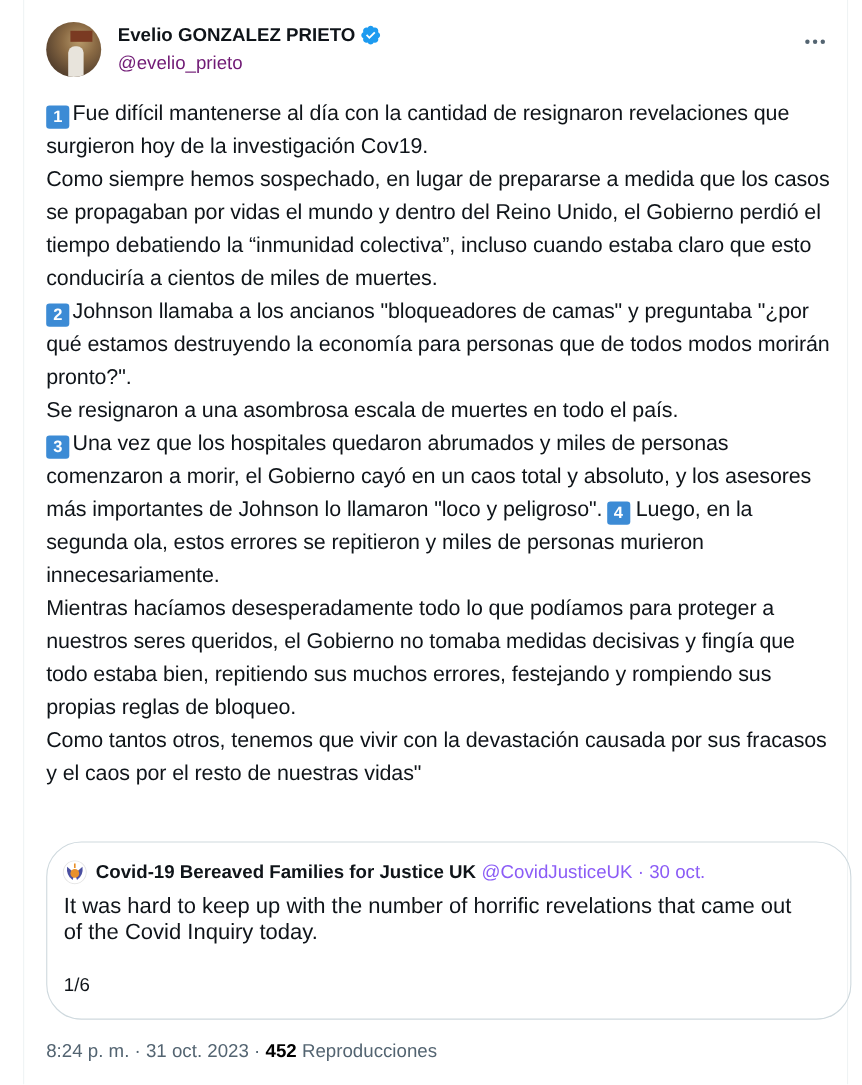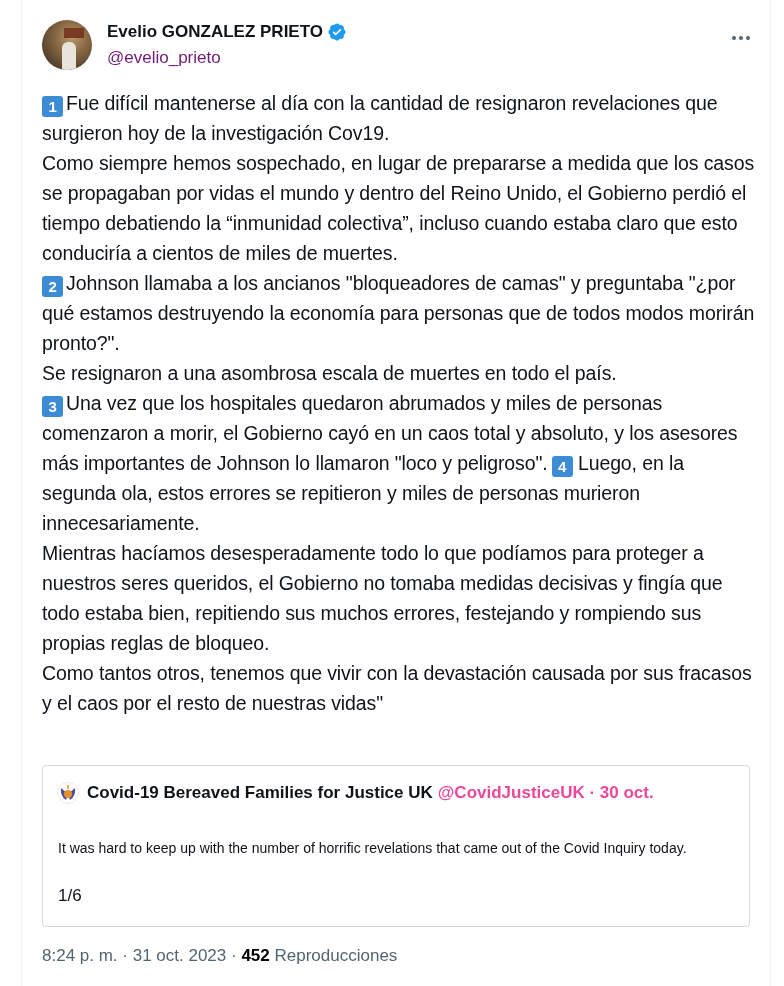--- a/index.html
+++ b/index.html
@@ -22,26 +22,26 @@
     .tweet-text p { margin: 0; }
     .emo-spool { display: inline-block; width: 18px; height: 22px; vertical-align: -3px; margin-right: 8px; position: relative; }
     .emo-spool::before { content: ""; position: absolute; left: 0; top: 0; width: 18px; height: 3px; background: #9b5a3a; }
     .emo-spool::after { content: ""; position: absolute; left: 0; bottom: 0; width: 18px; height: 3px; background: #9b5a3a; }
     .emo-spool i { position: absolute; left: 3px; top: 3px; width: 12px; height: 16px; background: #7b3fc4; display: block; }
     .flag { display: inline-block; width: 22px; height: 15px; vertical-align: -1px; margin: 0 1px; }
     .keycap { display: inline-block; width: 21px; height: 21px; background: #3c8bd5; color: #fff; border-radius: 3px;
       font-weight: bold; font-size: 15px; line-height: 21px; text-align: center; vertical-align: -2px; margin-right: 3px; }
     .keycap.after { margin-left: 4px; margin-right: 0; }
     .title-line { font-weight: bold; }
-    .quote { position: absolute; left: 42px; top: 765px; width: 706px; height: 160px; border: 1px solid #cfd9de; border-radius: 4px; cursor: pointer; }
+    .quote { position: absolute; left: 42px; top: 765px; width: 706px; height: 160px; border: 1px solid #cfd9de; border-radius: 32px; cursor: pointer; padding-left: 24px; }
     .q-head { position: absolute; left: 14px; top: 16px; display: flex; align-items: center; white-space: nowrap; font-size: 17px; }
     .q-avatar { width: 22px; height: 22px; border-radius: 50%; margin-right: 8px; position: relative; background: #fff; }
     .q-name { font-weight: bold; color: #0f1419; }
-    .q-handle { color: #ec4899; margin-left: 5px; font-weight: bold; }
-    .q-text { position: absolute; left: 15px; top: 46px; width: 680px; font-size: 14px; line-height: 24px; color: #0f1419; margin-top: 24px; }
+    .q-handle { color: #8b5cf6; margin-left: 5px; }
+    .q-text { position: absolute; left: 15px; top: 46px; width: 680px; font-size: 20px; line-height: 24px; color: #0f1419; }
     .q-count { position: absolute; left: 15px; top: 120px; font-size: 17px; color: #0f1419; }
     .meta { position: absolute; left: 42px; top: 946px; font-size: 17px; color: #536471; white-space: nowrap; }
     .meta .views { font-weight: bold; color: #000000; }
   </style>
 </head>
 <body>
 
 <div class="rail-left"></div>
 <div class="rail-right"></div>
 

